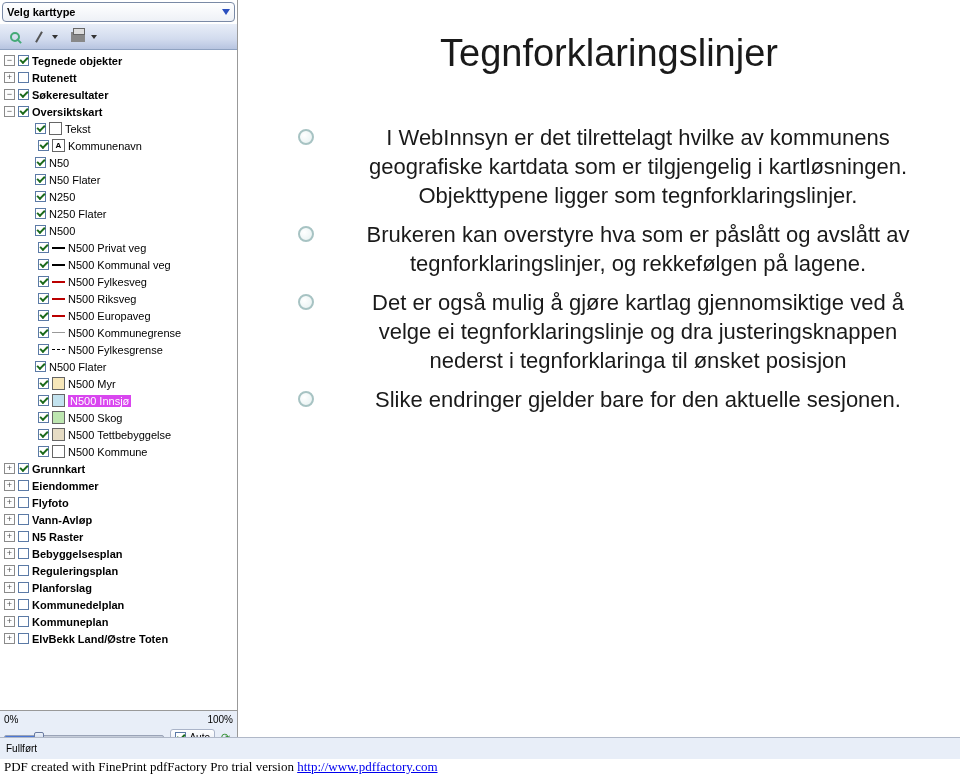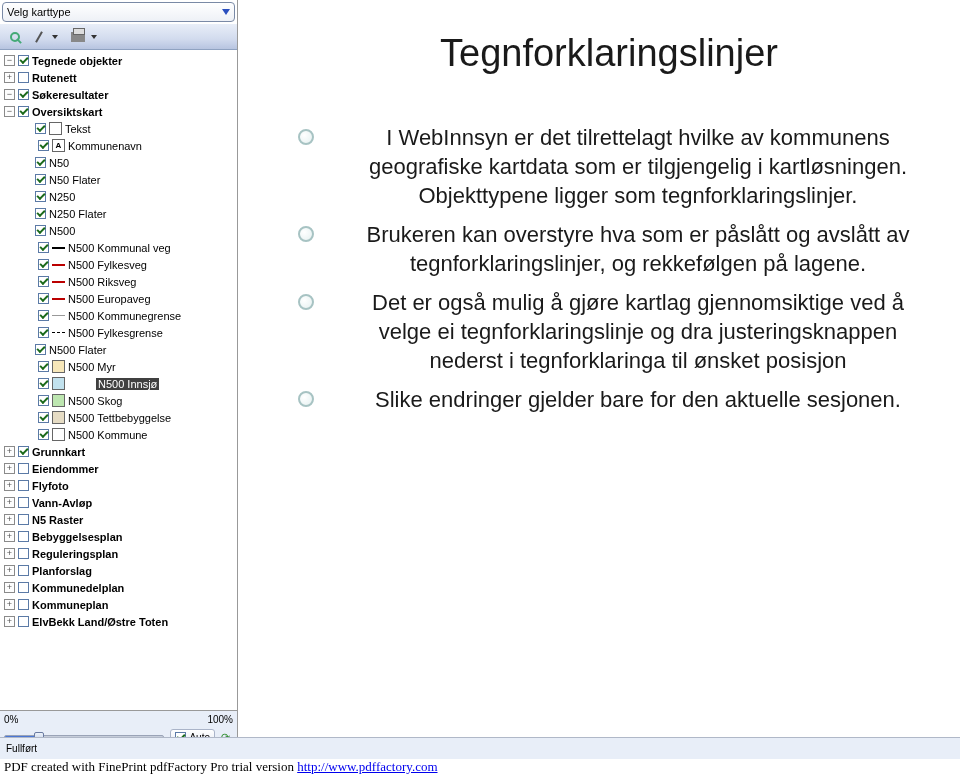--- a/index.html
+++ b/index.html
@@ -30,21 +30,21 @@
     display: flex;
     align-items: center;
     border: 1px solid #7a8aa6;
     border-radius: 4px;
     margin: 2px;
     padding: 2px 4px;
     height: 20px;
     background: linear-gradient(#fff,#eef1f6);
     justify-content: space-between;
   }
-  .top-combo span { font-size: 11px; }
+  .top-combo span { font-size: 11px; font-weight: bold; }
   .chev { width: 0; height: 0; border-left: 4px solid transparent; border-right: 4px solid transparent; border-top: 6px solid #2a4fbf; }
   .toolbar {
     display: flex;
     align-items: center;
     background: linear-gradient(#e8eef8,#d2dbee 60%,#b7c4e0);
     height: 26px;
     padding: 0 4px;
     border-bottom: 1px solid #8fa2c1;
     gap: 2px;
   }
@@ -95,21 +95,21 @@
   .ico.fill-a{background:#f7e7b9;}
   .ico.fill-b{background:#e6dcc4;}
   .ico.white{background:#fff;}
   .line-ico{width:13px;height:2px;background:#000;flex-shrink:0;}
   .line-red{background:#b00;}
   .line-grey{background:#999;height:1px;}
   .line-dash{background:none;border-top:1px dashed #000;height:0;}
   .line-green{background:#8a5;}
   .label{font-size:11px;color:#000;}
   .bold{font-weight:bold;}
-  .sel{background:#404040;color:#fff;padding:0 2px;margin-left:28px;}
+  .sel{background:#d946ef;color:#fff;padding:0 2px;}
 
   .bottom-panel{
     border-top:1px solid #999;
     background:#e8eef8;
     padding:3px 4px 3px 4px;
     height:42px;
   }
   .pct-row{display:flex;align-items:center;gap:6px;font-size:10px;margin-bottom:4px;}
   .slider-wrap{display:flex;align-items:center;gap:6px;}
   .slider-track{flex:1;height:4px;background:linear-gradient(#bfc6d4,#dde3ef);border:1px solid #9aa3b7;border-radius:2px;position:relative;}
@@ -254,20 +254,26 @@
         <div class="pm-blank"></div>
         <div class="cb on"></div>
 
         <span class="label ">N250 Flater</span>
       </div>
           <div class="row indent1">
         <div class="pm-blank"></div>
         <div class="cb on"></div>
 
         <span class="label ">N500</span>
+      </div>
+          <div class="row indent2">
+
+        <div class="cb on"></div>
+        <div class="line-ico"></div>
+        <span class="label ">N500 Privat veg</span>
       </div>
           <div class="row indent2">
 
         <div class="cb on"></div>
         <div class="line-ico"></div>
         <span class="label ">N500 Kommunal veg</span>
       </div>
           <div class="row indent2">
 
         <div class="cb on"></div>

